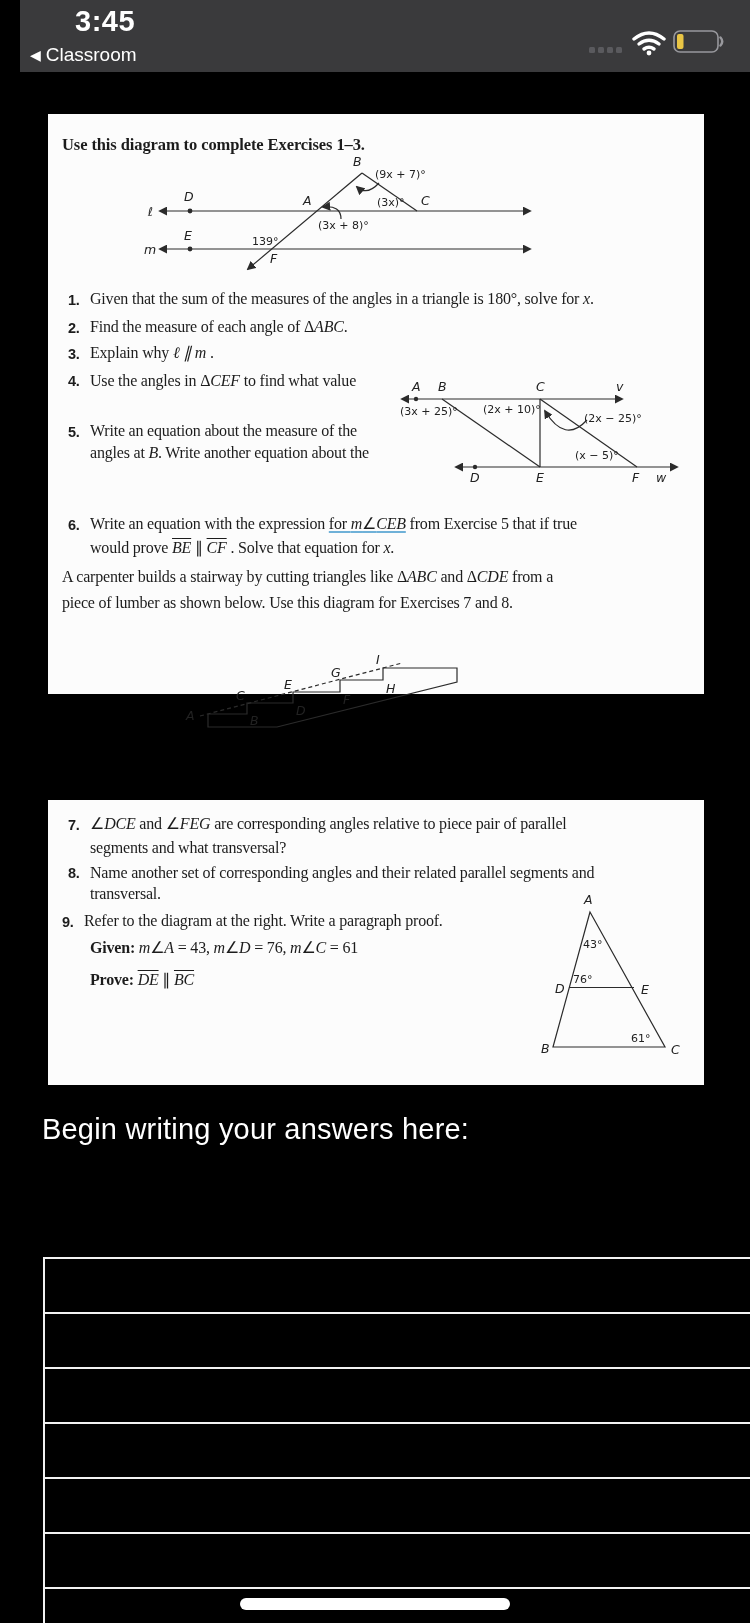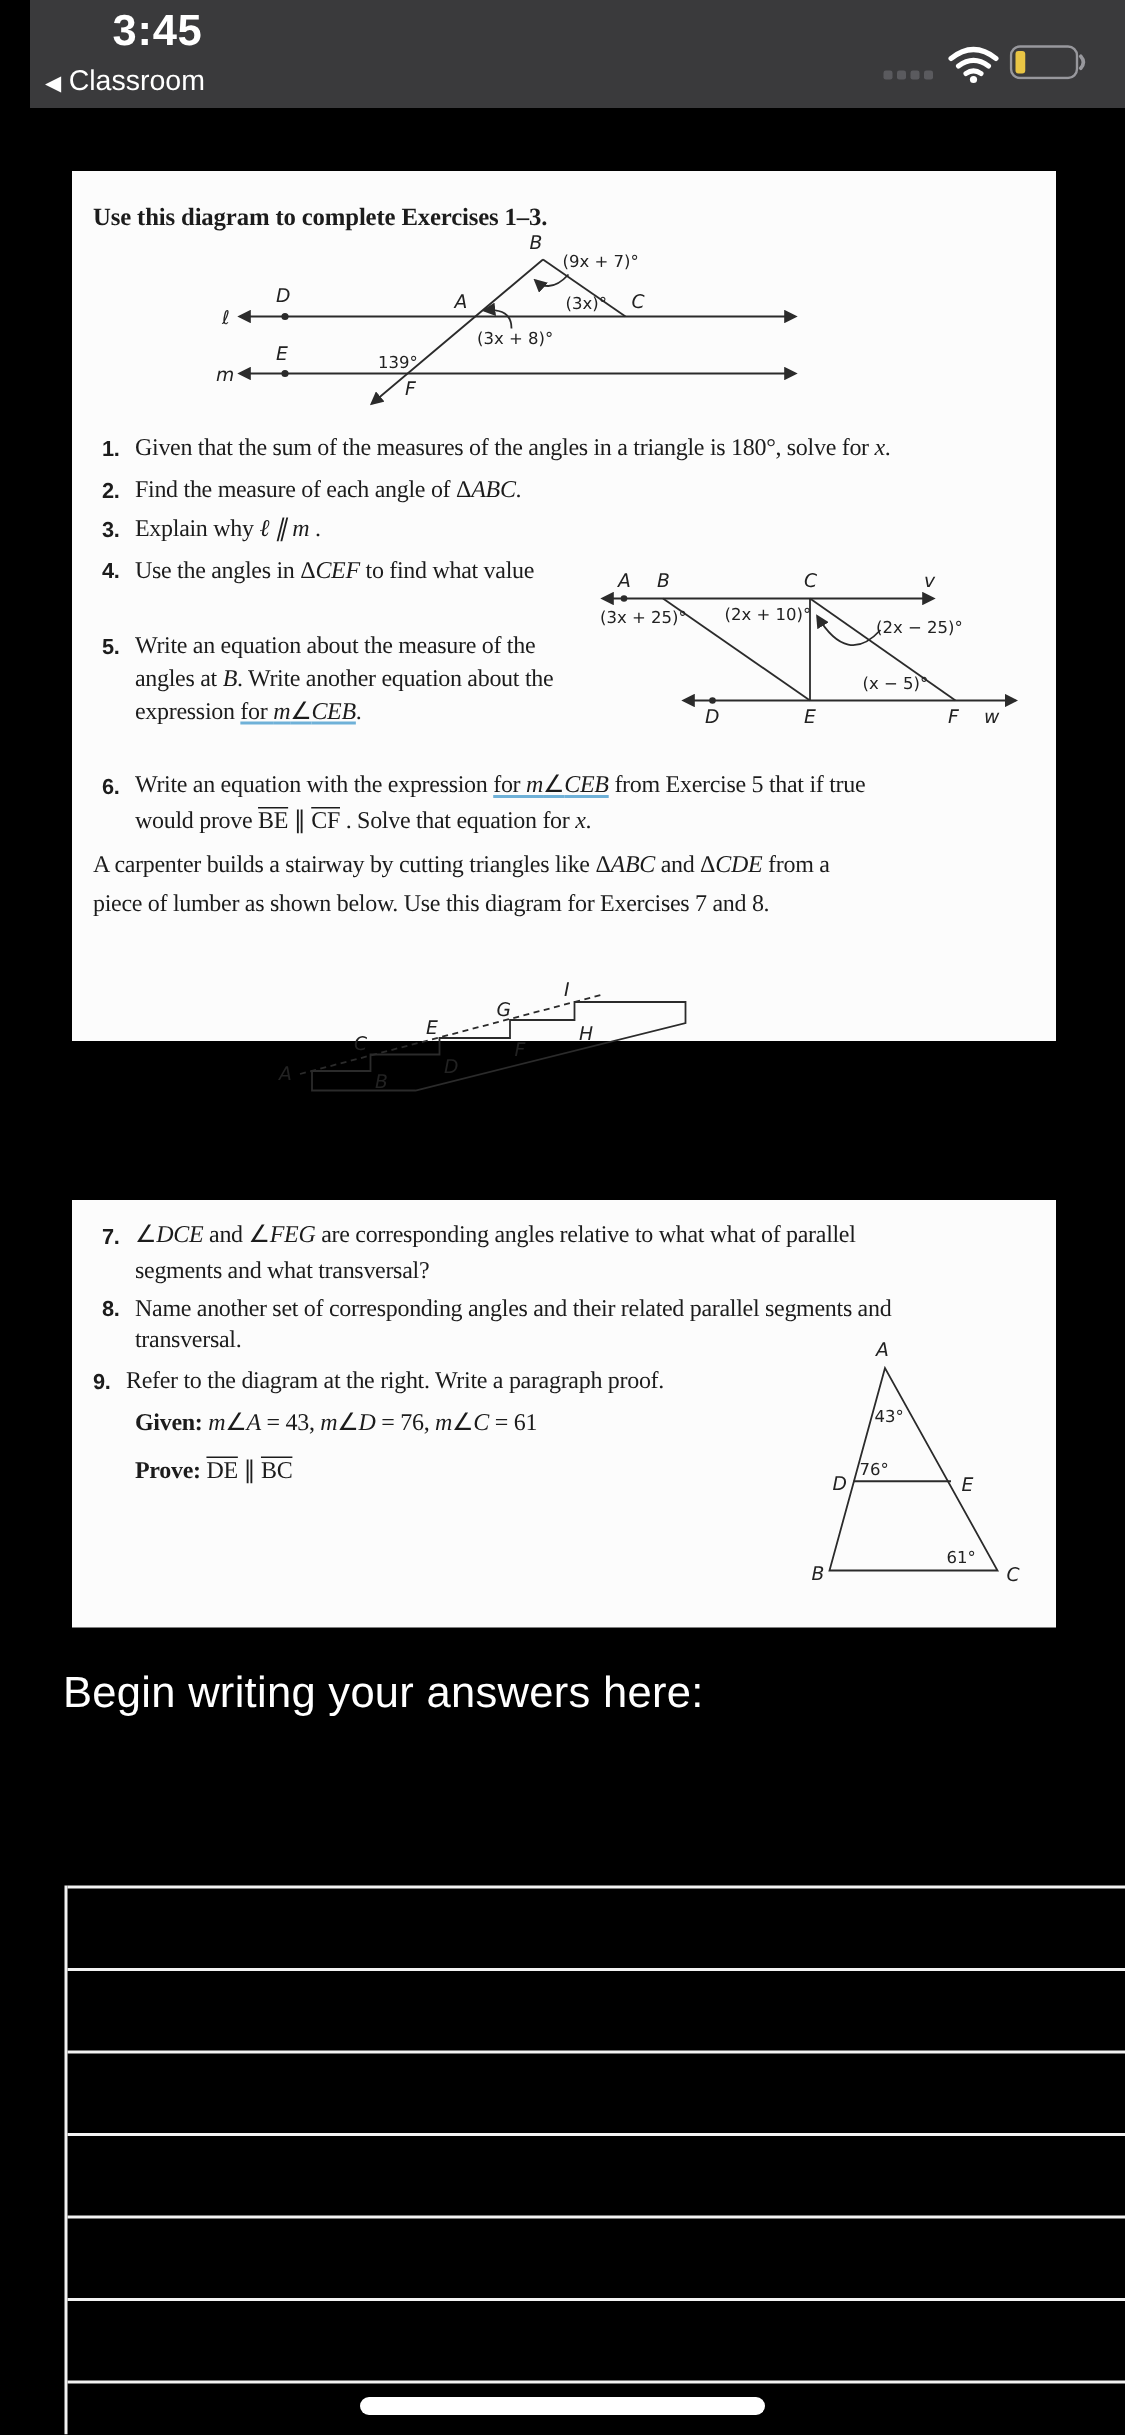--- a/index.html
+++ b/index.html
@@ -20,21 +20,21 @@
   .card1{top:114px;height:580px;}
   .card2{top:800px;height:285px;}
   .serif{font-family:"Liberation Serif",serif;}
   .title{position:absolute;left:14px;top:21px;font-size:16.5px;font-weight:700;letter-spacing:-.1px;}
   .ex{position:absolute;font-size:16px;line-height:22px;letter-spacing:-.2px;padding-left:22px;}
   .ex .num{position:absolute;left:0;top:1px;font-family:"Liberation Sans",sans-serif;
            font-weight:700;font-size:14.5px;}
   .it{font-style:italic;}
   .b{font-weight:700;}
   .lk{text-decoration:underline;text-decoration-color:#6fb1d8;text-decoration-thickness:2px;text-underline-offset:2px;}
-  .ov{text-decoration:overline;text-decoration-thickness:1px;}
+  .ov{text-decoration:overline;text-decoration-thickness:1px;font-style:italic;}
   .carp{position:absolute;left:14px;top:450px;font-size:16px;line-height:26px;font-weight:400;letter-spacing:-.2px;}
   .gp{position:absolute;font-size:16px;letter-spacing:-.2px;}
   svg text{font-family:"DejaVu Sans",sans-serif;fill:#222;}
   svg .pt{font-size:12.5px;font-style:italic;}
   svg .ang{font-size:11px;}
   svg line,svg path.ln,svg path.outline{stroke:#2b2b2b;stroke-width:1.2;fill:none;}
   
   .answers-heading{position:absolute;left:42px;top:1113px;color:#fff;font-size:29px;letter-spacing:.2px;}
   .answer-table{position:absolute;left:43px;top:1257px;width:707px;height:366px;border-left:2px solid #f2f2f2;box-sizing:border-box;}
   .answer-row{border-top:2px solid #f2f2f2;height:53px;}
@@ -140,21 +140,20 @@
     <text class="ang" x="5" y="37">(3x + 25)°</text>
     <text class="ang" x="88" y="35">(2x + 10)°</text>
     <text class="ang" x="189" y="44">(2x − 25)°</text>
     <text class="ang" x="180" y="81">(x − 5)°</text>
   </svg>
 
   <div class="ex serif" style="left:20px;top:306px;width:320px;">
     <span class="num">5.</span>
     <div>Write an equation about the measure of the</div>
     <div><span>angles at </span><span class="it">B</span><span>. Write another equation about the</span></div>
-    <div><span>expression </span><span class="lk"><span>for </span><span class="it">m</span><span>∠</span><span class="it">CEB</span></span><span>.</span></div>
   </div>
 
   <div class="ex serif" style="left:20px;top:398px;width:625px;line-height:24px;">
     <span class="num">6.</span>
     <div><span>Write an equation with the expression </span><span class="lk"><span>for </span><span class="it">m</span><span>∠</span><span class="it">CEB</span></span><span> from Exercise 5 that if true</span></div>
     <div><span>would prove </span><span class="ov">BE</span><span> ∥ </span><span class="ov">CF</span><span> . Solve that equation for </span><span class="it">x</span><span>.</span></div>
   </div>
 
   <div class="carp serif" style="width:630px;">
     <div><span>A carpenter builds a stairway by cutting triangles like Δ</span><span class="it">ABC</span><span> and Δ</span><span class="it">CDE</span><span> from a</span></div>
@@ -172,21 +171,21 @@
     <text class="pt" x="173" y="66">F</text>
     <text class="pt" x="161" y="39">G</text>
     <text class="pt" x="216" y="55">H</text>
     <text class="pt" x="206" y="26">I</text>
   </svg>
 </div>
 
 <div class="card card2">
   <div class="ex serif" style="left:20px;top:12px;width:625px;line-height:24px;">
     <span class="num">7.</span>
-    <div><span>∠</span><span class="it">DCE</span><span> and </span><span>∠</span><span class="it">FEG</span><span> are corresponding angles relative to what what of parallel</span></div>
+    <div><span>∠</span><span class="it">DCE</span><span> and </span><span>∠</span><span class="it">FEG</span><span> are corresponding angles relative to piece pair of parallel</span></div>
     <div>segments and what transversal?</div>
   </div>
 
   <div class="ex serif" style="left:20px;top:62px;width:625px;line-height:21px;">
     <span class="num">8.</span>
     <div>Name another set of corresponding angles and their related parallel segments and</div>
     <div>transversal.</div>
   </div>
 
   <div class="ex serif" style="left:14px;top:110px;width:460px;">

